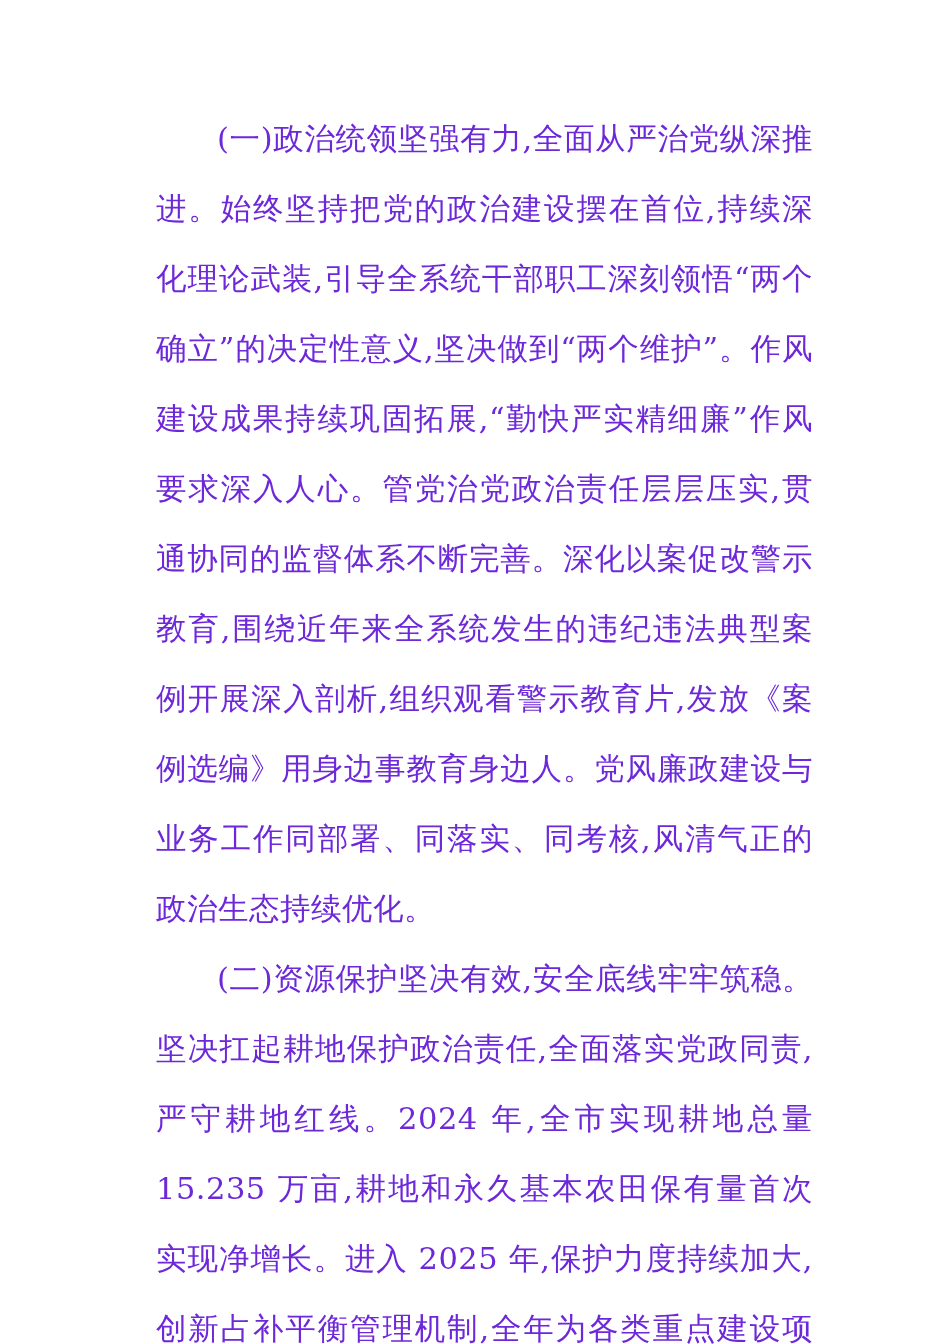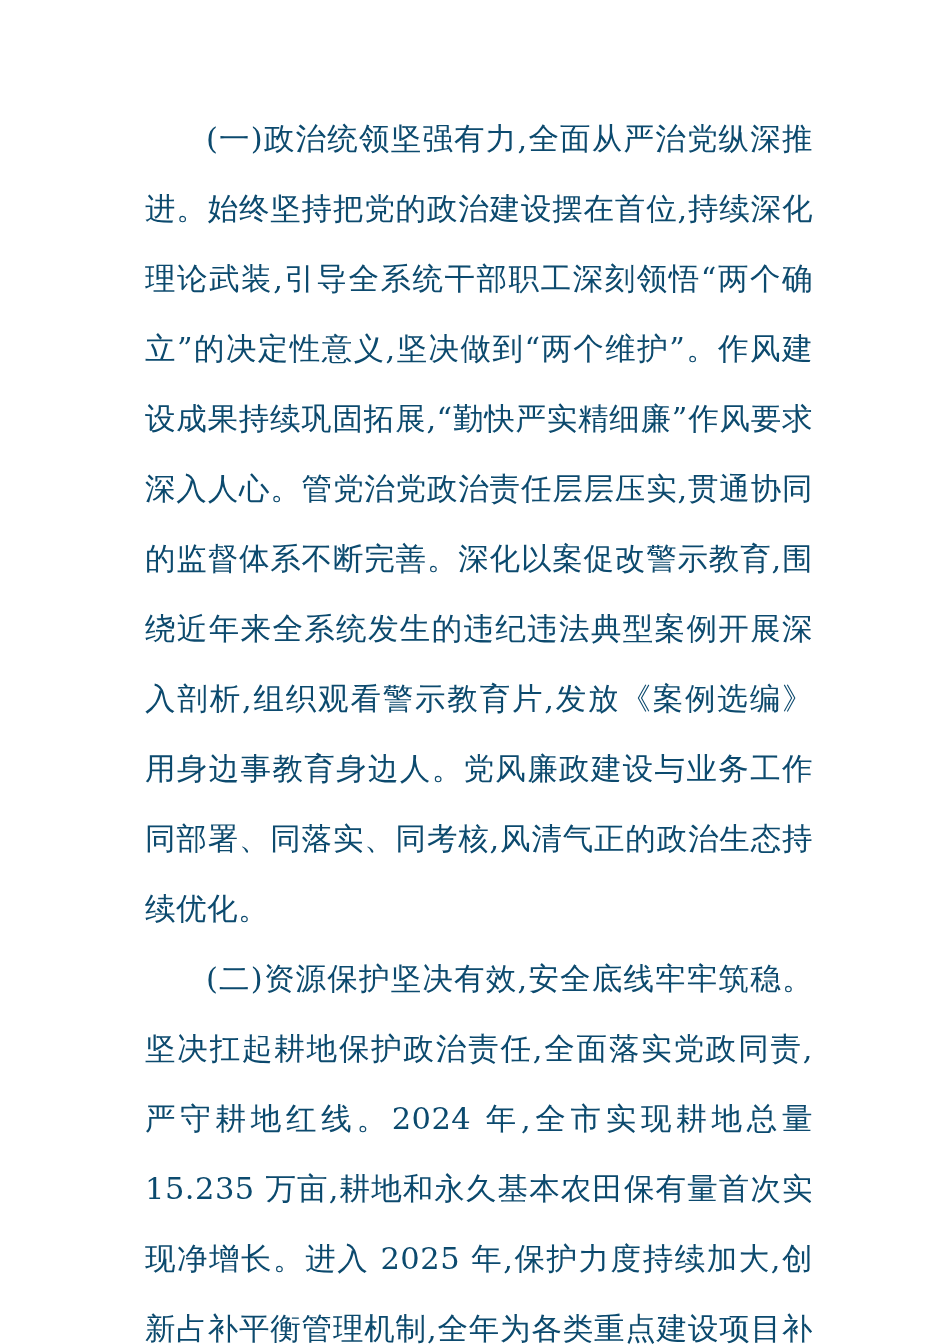--- a/index.html
+++ b/index.html
@@ -20,25 +20,25 @@
     background: #ffffff;
     box-sizing: border-box;
   }
   .doc-body {
     position: absolute;
     left: 145px;
     top: 104px;
     width: 668px;
   }
   .para {
-    margin: 0 0 0 0;
+    margin: 0 0 0 11px;
     text-indent: 2em;
     font-size: 30.5px;
     line-height: 70px;
-    color: #0c4a6e;
+    color: #6d28d9;
     text-align: justify;
     text-justify: inter-character;
     letter-spacing: 0.5px;
     font-family: "DejaVu Serif", "Liberation Serif", serif;
     font-weight: 400;
     -webkit-font-smoothing: antialiased;
   }
   .para + .para {
     margin-top: 0;
   }

